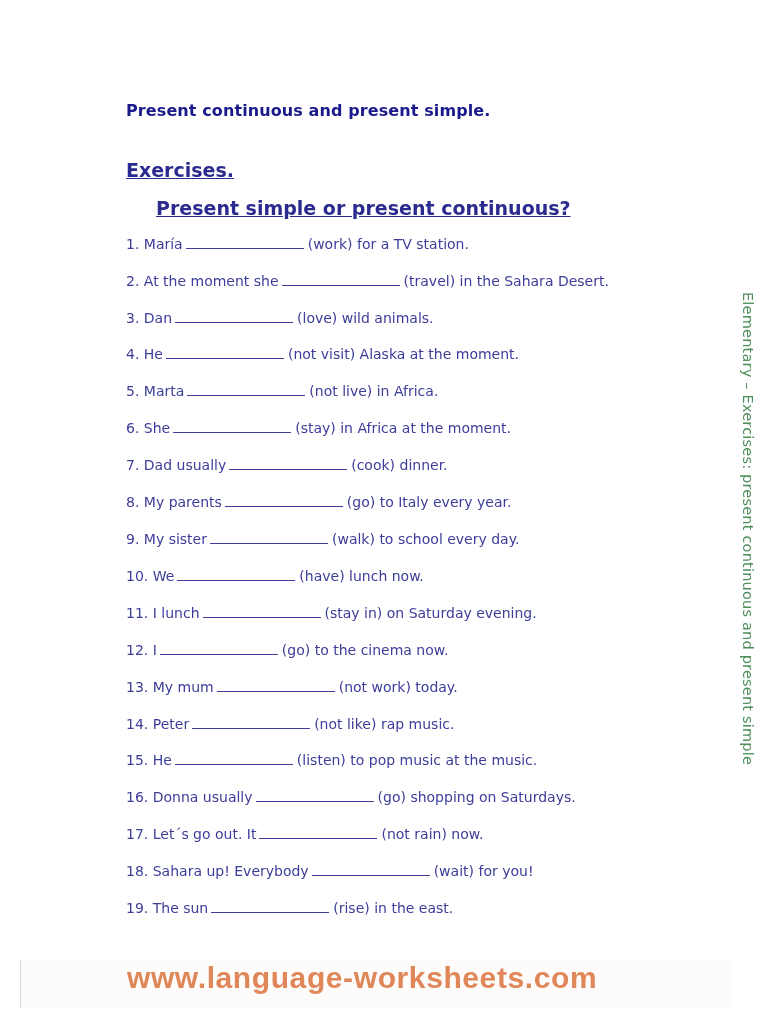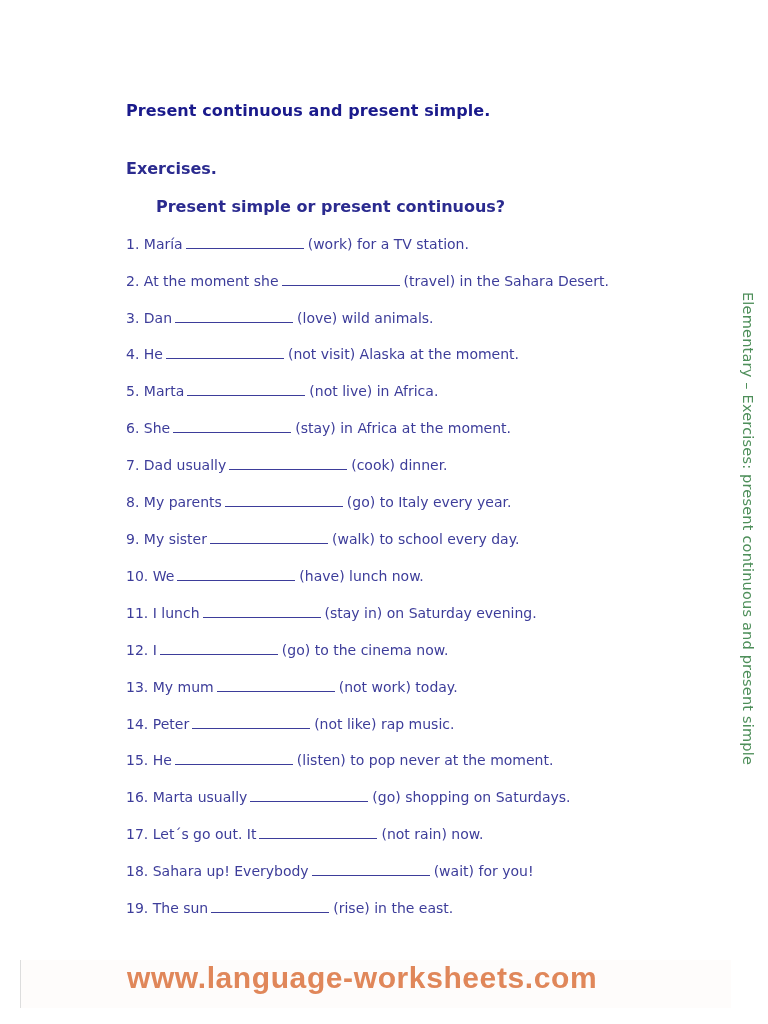--- a/index.html
+++ b/index.html
@@ -27,24 +27,25 @@
     top: 101px;
     font-size: 16px;
     font-weight: bold;
     color: #1a1a8c;
     white-space: nowrap;
     letter-spacing: 0.1px;
   }
   .subhead {
     position: absolute;
     left: 110px;
-    font-size: 16px;
+    font-size: 19px;
     font-weight: bold;
     color: #2b2b8f;
     white-space: nowrap;
+    text-decoration: underline;
   }
   .subhead.exercises { top: 159px; }
   .subhead.question { top: 197px; margin-left: 30px; }
 
   .exercise {
     position: absolute;
     left: 110px;
     font-size: 14px;
     color: #3d3d9a;
     white-space: nowrap;
@@ -171,25 +172,25 @@
       <span>today.</span>
     </div>
     <div class="exercise" style="top:714px">
       <span>14.</span>
       <span>Peter</span><span class="blank"></span><span>(not like)</span>
       <span>rap music.</span>
     </div>
     <div class="exercise" style="top:750px">
       <span>15.</span>
       <span>He</span><span class="blank"></span><span>(listen)</span>
-      <span>to pop never at the moment.</span>
+      <span>to pop music at the music.</span>
     </div>
     <div class="exercise" style="top:787px">
       <span>16.</span>
-      <span>Marta usually</span><span class="blank"></span><span>(go)</span>
+      <span>Donna usually</span><span class="blank"></span><span>(go)</span>
       <span>shopping on Saturdays.</span>
     </div>
     <div class="exercise" style="top:824px">
       <span>17.</span>
       <span>Let´s go out. It</span><span class="blank"></span><span>(not rain)</span>
       <span>now.</span>
     </div>
     <div class="exercise" style="top:861px">
       <span>18.</span>
       <span>Sahara up! Everybody</span><span class="blank"></span><span>(wait)</span>

